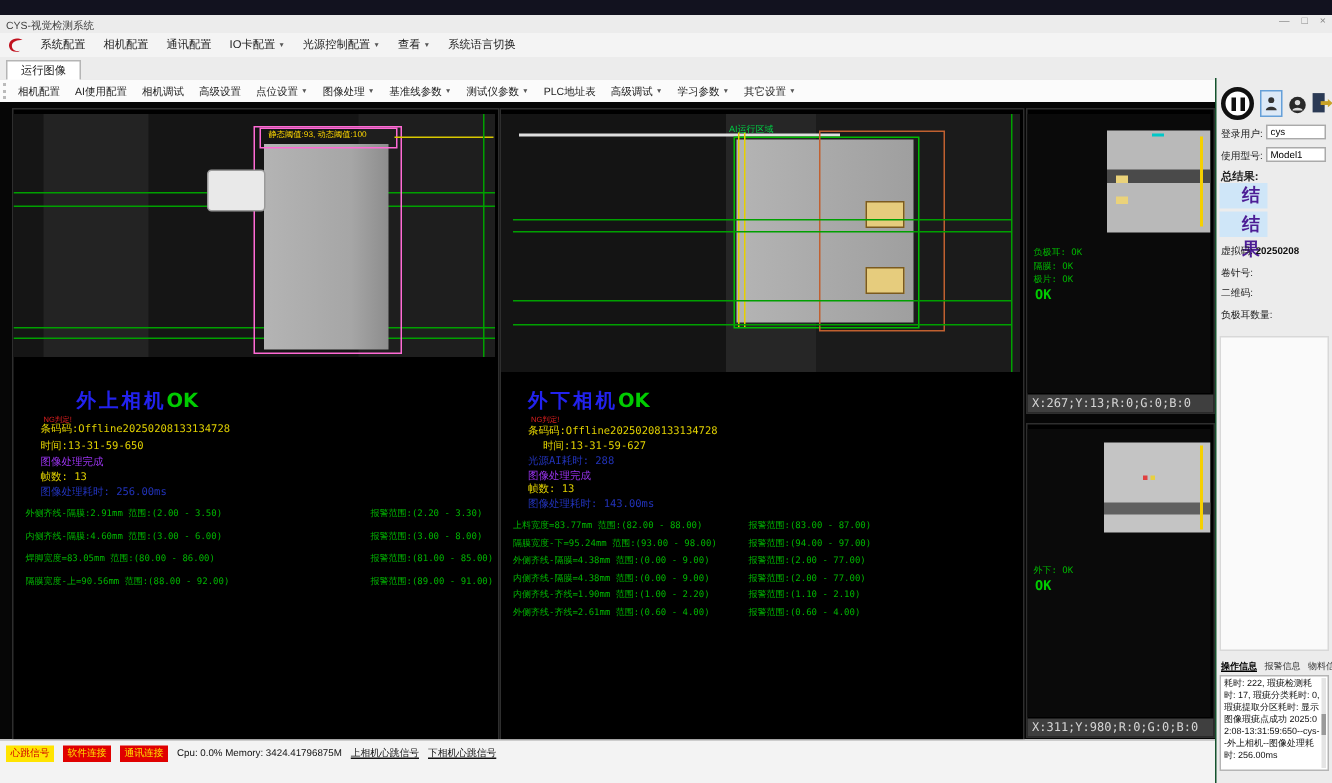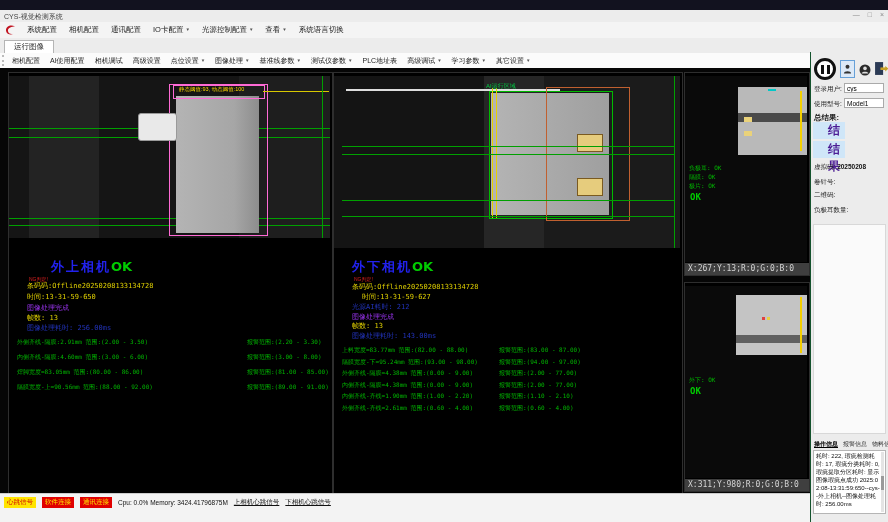--- a/index.html
+++ b/index.html
@@ -241,21 +241,21 @@
       <div class="gline" style="left:8px;top:140px;width:332px;"></div>
       <div class="gvline" style="left:340px;top:0;height:172px;"></div>
       <div class="abs" id="overlay-top-m">AI运行区域</div>
     </div>
     <div class="cam-title" style="left:18px;top:185px;">
       <span>外下相机</span><span class="cam-ok">OK</span>
     </div>
     <div class="judge" style="left:20px;top:203px;">NG判定!</div>
     <div class="oline yel" style="left:18px;top:209px;">条码码:Offline20250208133134728</div>
     <div class="oline yel" style="left:18px;top:219px;margin-left:10px;">时间:13-31-59-627</div>
-    <div class="oline blu" style="left:18px;top:229px;">光源AI耗时: 212</div>
+    <div class="oline blu" style="left:18px;top:229px;">光源AI耗时: 288</div>
     <div class="oline pur" style="left:18px;top:239px;">图像处理完成</div>
     <div class="oline yel" style="left:18px;top:248px;">帧数: 13</div>
     <div class="oline blu" style="left:18px;top:258px;">图像处理耗时: 143.00ms</div>
     <div class="measure-list m-mid" id="mid-measures" style="top:273px;">
         <div class="mrow">
           <span class="mtext">上料宽度=83.77mm 范围:(82.00 - 88.00)</span>
           <span class="malarm">报警范围:(83.00 - 87.00)</span>
         </div>
         <div class="mrow">
           <span class="mtext">隔膜宽度-下=95.24mm 范围:(93.00 - 98.00)</span>

